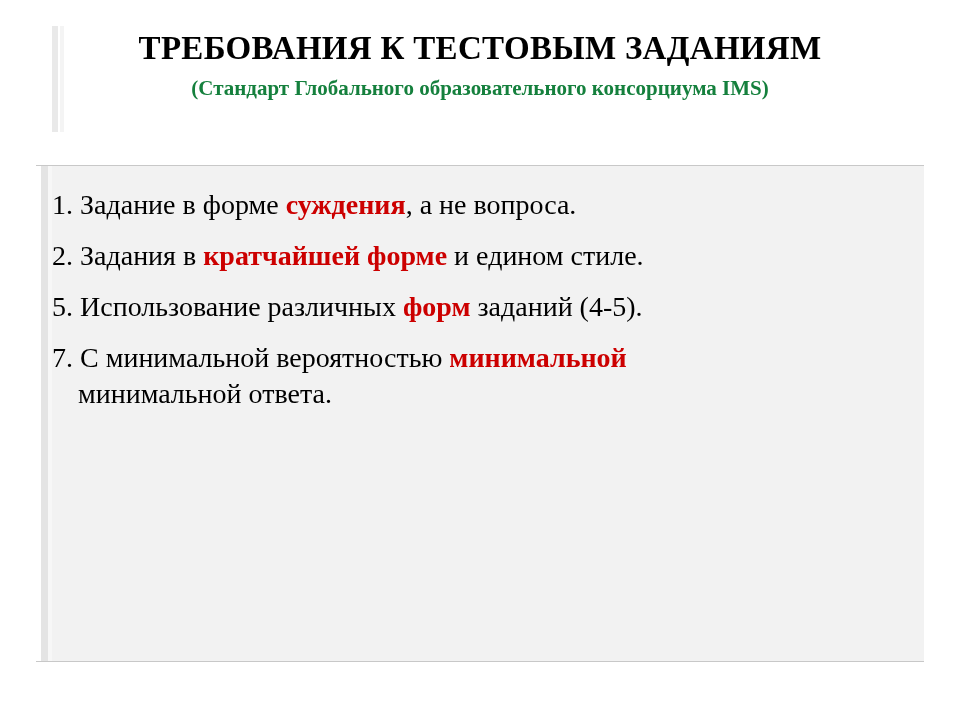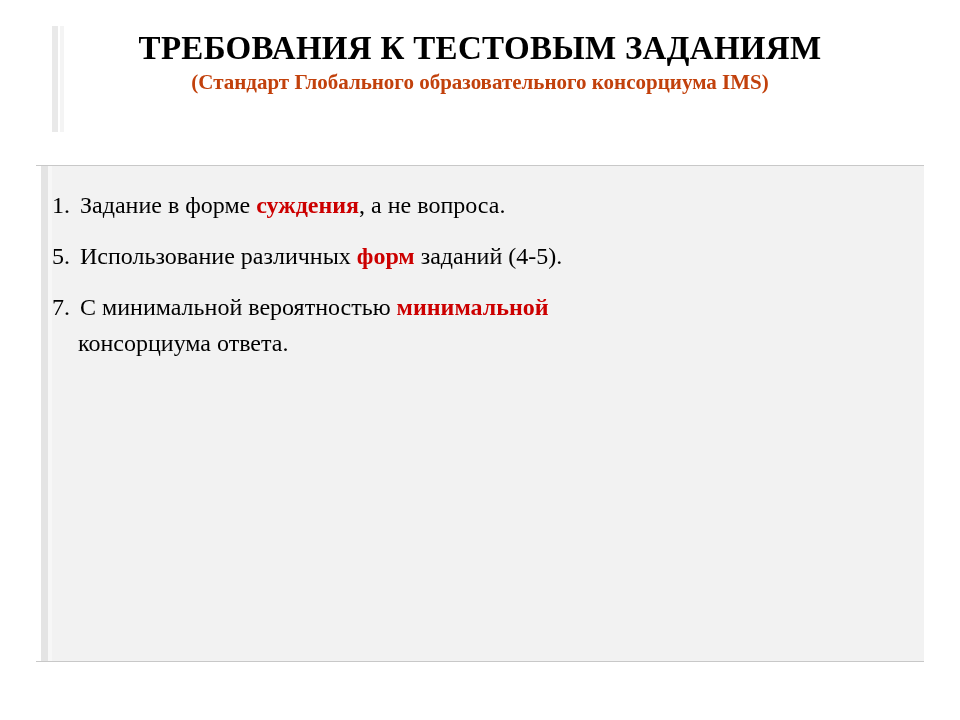--- a/index.html
+++ b/index.html
@@ -50,21 +50,22 @@
     line-height: 40px;
     color: #000000;
     letter-spacing: 0.3px;
     white-space: nowrap;
   }
   .title-sub {
     font-family: "Liberation Serif", serif;
     font-weight: bold;
     font-size: 21px;
     line-height: 28px;
-    color: #c2410c;
+    color: #15803d;
+    margin-top: 6px;
     white-space: nowrap;
   }
   .body-panel {
     position: absolute;
     left: 36px;
     top: 165px;
     width: 888px;
     height: 495px;
     background: #f2f2f2;
     border-top: 1px solid #c8c8c8;
@@ -95,21 +96,21 @@
     background: #f7f7f7;
   }
   .list {
     position: absolute;
     left: 16px;
     top: 22px;
     width: 860px;
   }
   .list-item {
     font-family: "Liberation Serif", serif;
-    font-size: 24px;
+    font-size: 28px;
     line-height: 34px;
     color: #000000;
     padding: 0 0 0 0;
     margin-bottom: 17px;
     white-space: nowrap;
   }
   .list-item .num {
     display: inline-block;
     min-width: 28px;
   }
@@ -139,18 +140,19 @@
     <div class="title-main">ТРЕБОВАНИЯ К ТЕСТОВЫМ ЗАДАНИЯМ</div>
     <div class="title-sub">(Стандарт Глобального образовательного консорциума IMS)</div>
   </div>
 
   <div class="body-panel">
     <div class="edge-strip"></div>
     <div class="edge-strip2"></div>
     <div class="edge-strip3"></div>
     <div class="list" id="requirements-list">
         <div class="list-item"><span class="num">1.</span><span class="cont"><span>Задание в форме </span><span class="hl">суждения</span><span>, а не вопроса.</span></span></div>
+        <div class="list-item"><span class="num">2.</span><span class="cont"><span>Задания в </span><span class="hl">кратчайшей форме</span><span> и едином стиле.</span></span></div>
         <div class="list-item"><span class="num">5.</span><span class="cont"><span>Использование различных </span><span class="hl">форм</span><span>  заданий (4-5).</span></span></div>
-        <div class="list-item"><span class="num">7.</span><span class="cont"><span>С минимальной вероятностью </span><span class="hl">минимальной</span><span></span><span class="second-line">консорциума ответа.</span></span></div>
+        <div class="list-item"><span class="num">7.</span><span class="cont"><span>С минимальной вероятностью </span><span class="hl">минимальной</span><span></span><span class="second-line">минимальной ответа.</span></span></div>
       </div>
   </div>
 
 </div>
 
 </body></html>

